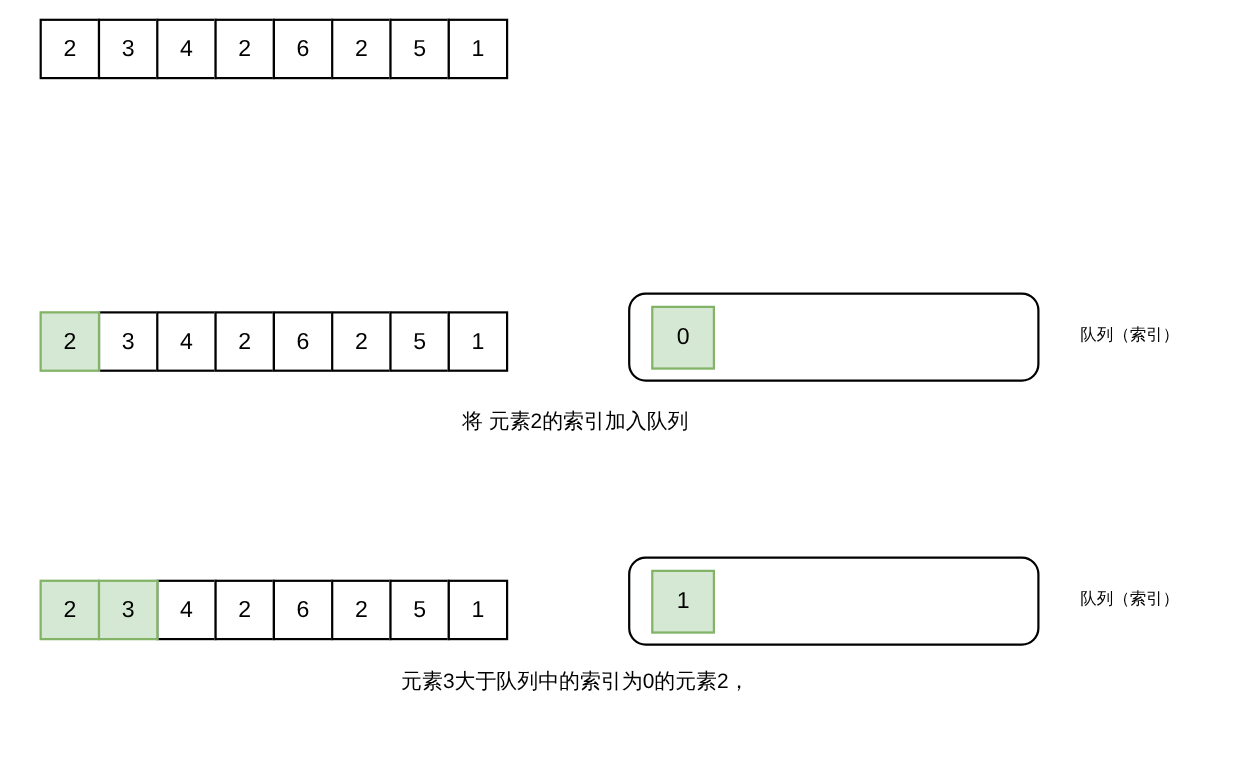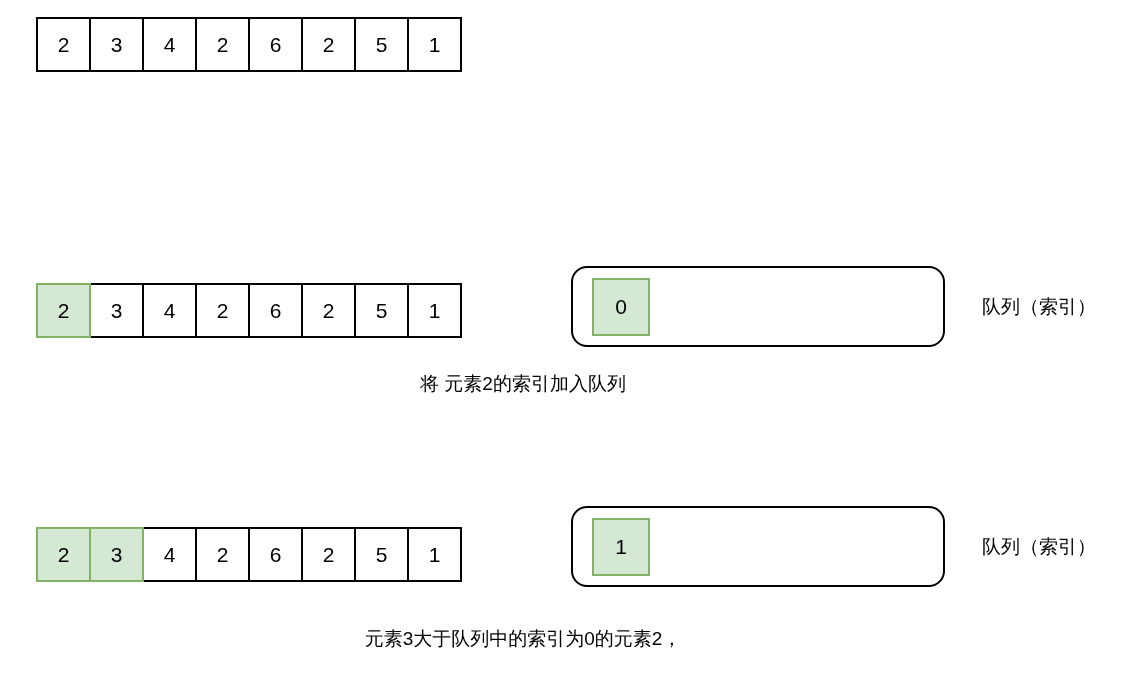--- a/index.html
+++ b/index.html
@@ -85,21 +85,21 @@
     align-items: center;
     justify-content: center;
     font-size: 21px;
     color: #000000;
     line-height: 1;
   }
 
   
   .queue-label {
     position: absolute;
-    font-size: 19px;
+    font-size: 15px;
     line-height: 1;
     white-space: nowrap;
     color: #000000;
   }
   #queue-label-step1 { left: 982px; top: 297px; }
   #queue-label-step2 { left: 982px; top: 537px; }
 
   
   .caption {
     position: absolute;
@@ -109,21 +109,21 @@
     white-space: nowrap;
     color: #000000;
   }
   #caption-step1 {
     left: 0px;
     top: 370px;
     width: 1010px;
   }
   #caption-step2 {
     left: 0px;
-    top: 625px;
+    top: 606px;
     width: 1010px;
   }
   .caption .line {
     display: block;
     padding-left: 36px;
   }
 </style>
 </head>
 <body>
 

